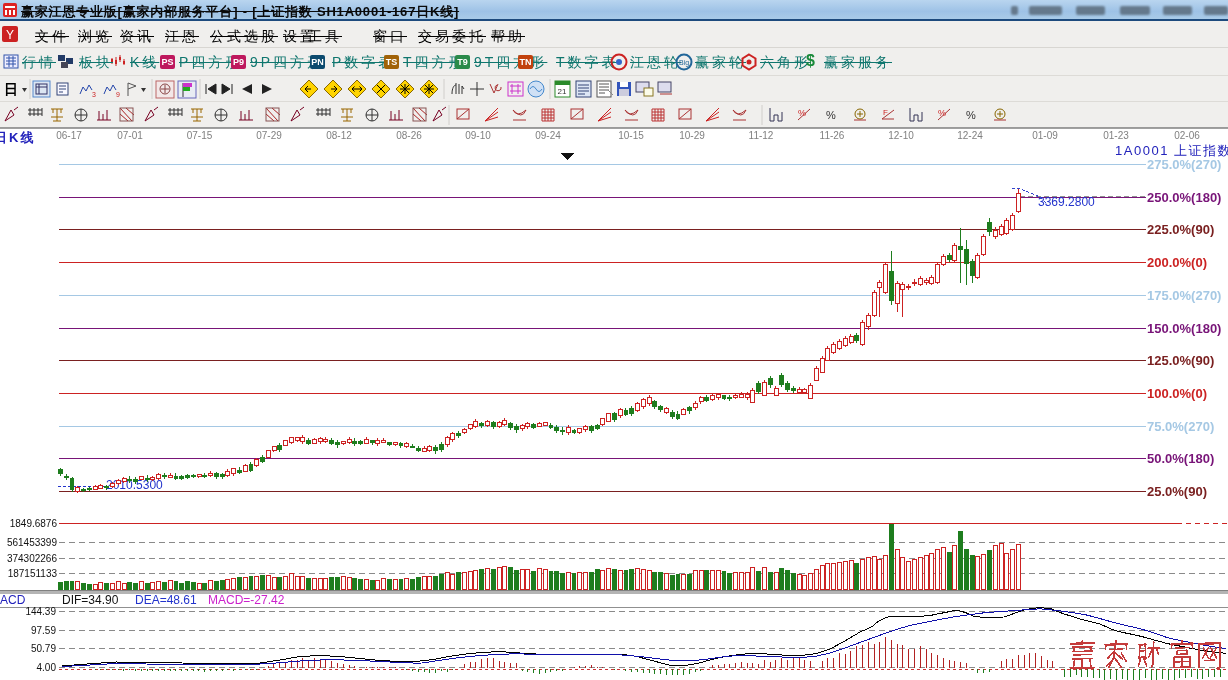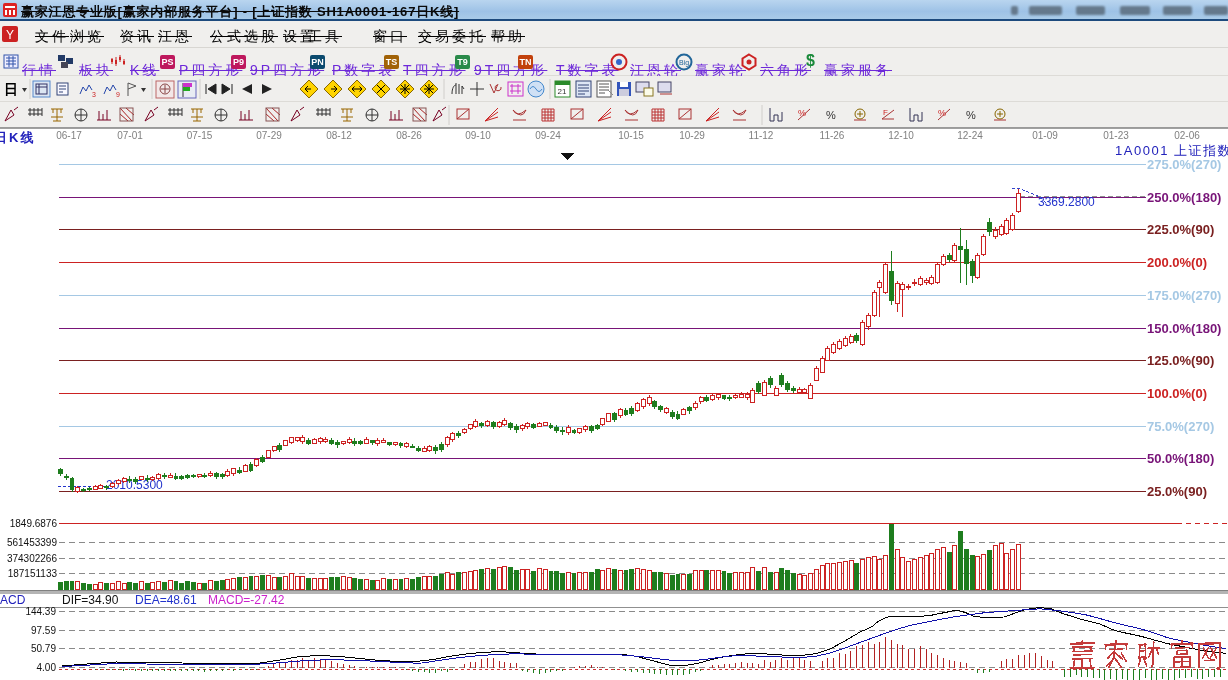--- a/index.html
+++ b/index.html
@@ -3,21 +3,21 @@
 *{margin:0;padding:0;box-sizing:border-box}
 html,body{width:1228px;height:680px;overflow:hidden;background:#fff;font-family:"Liberation Sans",sans-serif}
 #app{position:relative;width:1118px;height:680px}
 .abs{position:absolute}
 #title{left:0;top:0;width:1228px;height:21px;background:linear-gradient(#b9d5ef,#9ec2e6 60%,#a9cbe8);border-bottom:2px solid #1d4a7d}
 #title .txt{position:absolute;left:21px;top:3px;font-size:13px;font-weight:bold;color:#0a0a0a;letter-spacing:0.8px;text-decoration:line-through}
 #title .wr{position:absolute;top:6px;height:9px;background:#51606e;border-radius:2px;filter:blur(1.1px);opacity:.75}
 #menu{left:0;top:21px;width:1228px;height:27px;background:#f0efed;border-bottom:1px solid #d8d6d2}
 .mi{position:absolute;top:7px;font-size:14px;color:#000;letter-spacing:3px;text-decoration:line-through}
 #tb1{left:0;top:48px;width:1228px;height:28px;background:#f0efed;border-bottom:1px solid #dddbd7}
-#tb1 .t{position:absolute;top:14px;font-size:14px;color:#6d28d9;letter-spacing:3px;text-decoration:line-through}
+#tb1 .t{position:absolute;top:6px;font-size:14px;color:#0f766e;letter-spacing:3px;text-decoration:line-through}
 #tb1 .bx{position:absolute;top:7px;width:15px;height:14px;border-radius:2px;color:#fff;font-size:9px;font-weight:bold;text-align:center;line-height:14px}
 #tb2{left:0;top:76px;width:1228px;height:26px;background:#f0efed;border-bottom:1px solid #dddbd7}
 #tb3{left:0;top:102px;width:1228px;height:26px;background:#f0efed;border-bottom:1px solid #9a9a9a}
 </style></head><body>
 <div id="app">
 <div class="abs" id="title">
  <svg width="16" height="16" style="position:absolute;left:3px;top:2px">
         <rect x="0" y="1" width="14" height="14" rx="2" fill="#d22"></rect>
         <rect x="2" y="4" width="10" height="2" fill="#fff"></rect>
         <rect x="2" y="8" width="10" height="5" fill="#fff"></rect>
@@ -31,23 +31,23 @@
  <div class="wr" style="left:1120px;width:30px"></div>
  <div class="wr" style="left:1163px;width:29px"></div>
  <div class="wr" style="left:1204px;width:24px"></div>
 </div>
 <div class="abs" id="menu">
  <svg width="17" height="17" style="position:absolute;left:2px;top:5px">
         <rect x="0" y="0" width="16" height="16" rx="2" fill="#c22"></rect>
         <text x="8" y="13" fill="#fff" font-size="12" text-anchor="middle" font-family="Liberation Sans">Y</text>
       </svg>
  <span class="mi" style="left:35px">文件</span>
-      <span class="mi" style="left:70px">浏览</span>
+      <span class="mi" style="left:78px">浏览</span>
  <span class="mi" style="left:120px">资讯</span>
-      <span class="mi" style="left:158px">江恩</span>
+      <span class="mi" style="left:165px">江恩</span>
  <span class="mi" style="left:210px">公式选股</span>
       <span class="mi" style="left:283px">设置</span>
  <span class="mi" style="left:308px">工具</span>
       <span class="mi" style="left:373px">窗口</span>
  <span class="mi" style="left:418px">交易委托</span>
       <span class="mi" style="left:491px">帮助</span>
 </div>
 <div class="abs" id="tb1">
  <svg width="900" height="28" style="position:absolute;left:0;top:0">
   <g stroke-width="1">

